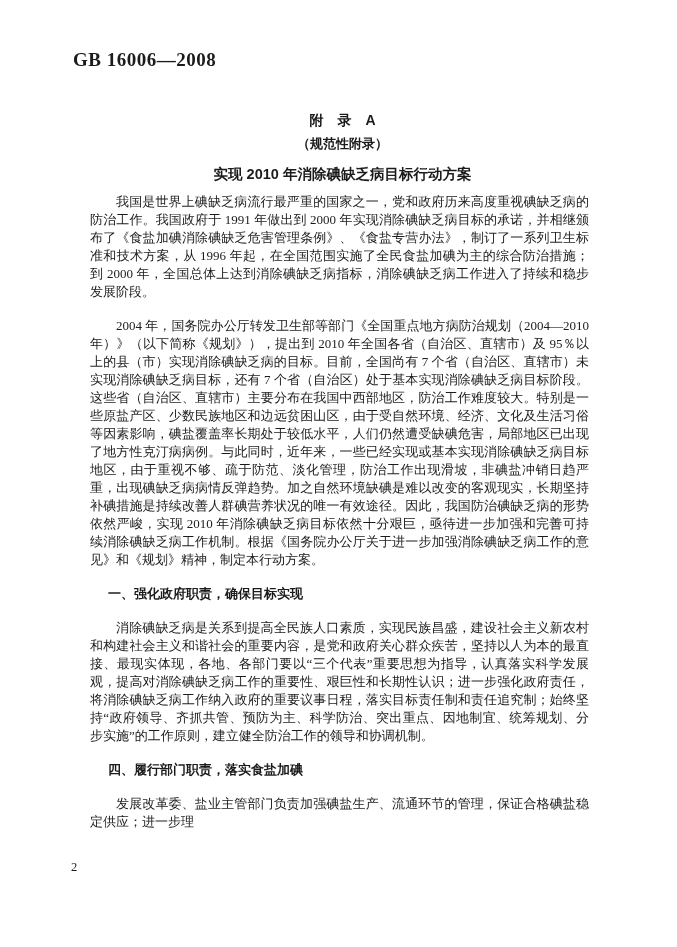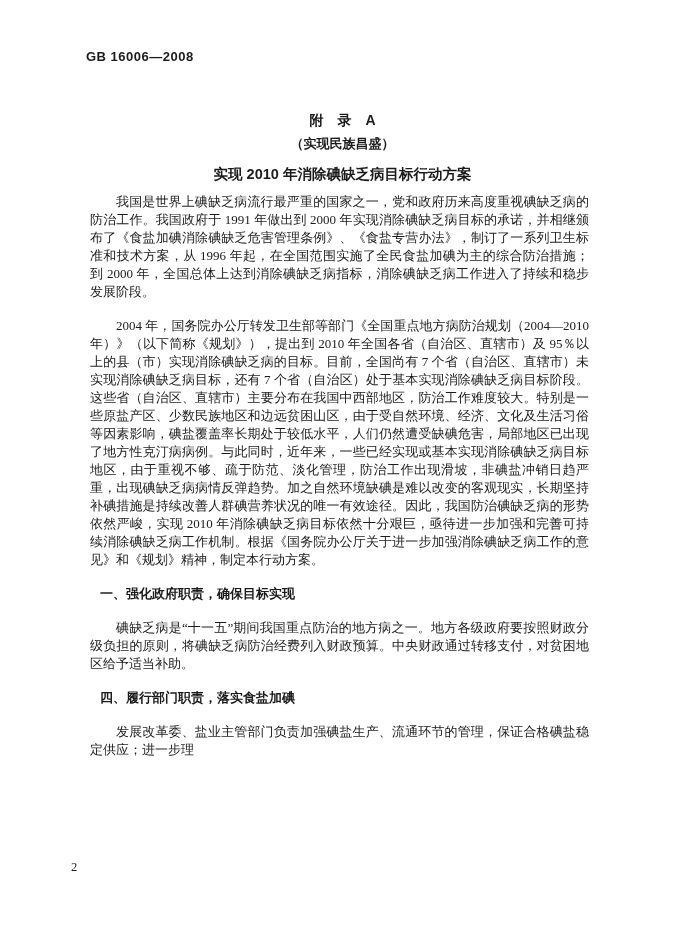--- a/index.html
+++ b/index.html
@@ -11,25 +11,25 @@
     position: relative;
     width: 677px;
     height: 947px;
     background: #ffffff;
     color: #1b1b1b;
     font-family: "Liberation Serif", "DejaVu Serif", serif;
     overflow: hidden;
   }
   .std-header {
     position: absolute;
-    left: 86px;
+    left: 73px;
     top: 49px;
-    font-family: Liberation Sans, sans-serif;
+    font-family: Liberation Serif, serif;
     font-weight: bold;
-    font-size: 13px;
+    font-size: 19px;
     letter-spacing: 0.5px;
   }
   .title-block {
     position: absolute;
     left: 8px;
     right: 0;
     top: 112px;
     text-align: center;
     font-weight: bold;
   }
@@ -56,21 +56,21 @@
     font-size: 13px;
     line-height: 18px;
     text-align: justify;
     text-justify: inter-ideograph;
   }
   .para {
     margin: 16px;
     text-indent: 2em;
   }
   .sec-heading {
-    margin: 0;
+    margin: 8px;
     text-indent: 2em;
     font-size: 13px;
     line-height: 18px;
     font-weight: bold;
     font-family: Liberation Serif, serif;
   }
   .page-num {
     position: absolute;
     left: 71px;
     top: 860px;
@@ -80,28 +80,28 @@
 </style>
 </head>
 <body>
 
 <div class="page">
 
   <div class="std-header">GB 16006—2008</div>
 
   <div class="title-block">
     <p class="appendix-label">附　录　A</p>
-    <p class="appendix-type">（实现民族昌盛）</p>
+    <p class="appendix-type">（规范性附录）</p>
     <p class="doc-title">实现 2010 年消除碘缺乏病目标行动方案</p>
   </div>
 
   <div class="body-text">
     <p class="para">我国是世界上碘缺乏病流行最严重的国家之一，党和政府历来高度重视碘缺乏病的防治工作。我国政府于 1991 年做出到 2000 年实现消除碘缺乏病目标的承诺，并相继颁布了《食盐加碘消除碘缺乏危害管理条例》、《食盐专营办法》，制订了一系列卫生标准和技术方案，从 1996 年起，在全国范围实施了全民食盐加碘为主的综合防治措施；到 2000 年，全国总体上达到消除碘缺乏病指标，消除碘缺乏病工作进入了持续和稳步发展阶段。</p>
     <p class="para">2004 年，国务院办公厅转发卫生部等部门《全国重点地方病防治规划（2004—2010 年）》（以下简称《规划》），提出到 2010 年全国各省（自治区、直辖市）及 95％以上的县（市）实现消除碘缺乏病的目标。目前，全国尚有 7 个省（自治区、直辖市）未实现消除碘缺乏病目标，还有 7 个省（自治区）处于基本实现消除碘缺乏病目标阶段。这些省（自治区、直辖市）主要分布在我国中西部地区，防治工作难度较大。特别是一些原盐产区、少数民族地区和边远贫困山区，由于受自然环境、经济、文化及生活习俗等因素影响，碘盐覆盖率长期处于较低水平，人们仍然遭受缺碘危害，局部地区已出现了地方性克汀病病例。与此同时，近年来，一些已经实现或基本实现消除碘缺乏病目标地区，由于重视不够、疏于防范、淡化管理，防治工作出现滑坡，非碘盐冲销日趋严重，出现碘缺乏病病情反弹趋势。加之自然环境缺碘是难以改变的客观现实，长期坚持补碘措施是持续改善人群碘营养状况的唯一有效途径。因此，我国防治碘缺乏病的形势依然严峻，实现 2010 年消除碘缺乏病目标依然十分艰巨，亟待进一步加强和完善可持续消除碘缺乏病工作机制。根据《国务院办公厅关于进一步加强消除碘缺乏病工作的意见》和《规划》精神，制定本行动方案。</p>
     <p class="sec-heading">一、强化政府职责，确保目标实现</p>
-    <p class="para">碘缺乏病是“十一五”期间我国重点防治的地方病之一。地方各级政府要按照财政分级负担的原则，将碘缺乏病防治经费列入财政预算。中央财政通过转移支付，对贫困地区给予适当补助。</p>
+    <p class="para">消除碘缺乏病是关系到提高全民族人口素质，实现民族昌盛，建设社会主义新农村和构建社会主义和谐社会的重要内容，是党和政府关心群众疾苦，坚持以人为本的最直接、最现实体现，各地、各部门要以“三个代表”重要思想为指导，认真落实科学发展观，提高对消除碘缺乏病工作的重要性、艰巨性和长期性认识；进一步强化政府责任，将消除碘缺乏病工作纳入政府的重要议事日程，落实目标责任制和责任追究制；始终坚持“政府领导、齐抓共管、预防为主、科学防治、突出重点、因地制宜、统筹规划、分步实施”的工作原则，建立健全防治工作的领导和协调机制。</p>
     <p class="sec-heading">四、履行部门职责，落实食盐加碘</p>
     <p class="para">发展改革委、盐业主管部门负责加强碘盐生产、流通环节的管理，保证合格碘盐稳定供应；进一步理</p>
   </div>
 
   <div class="page-num">2</div>
 
 </div>
 
 </body></html>

